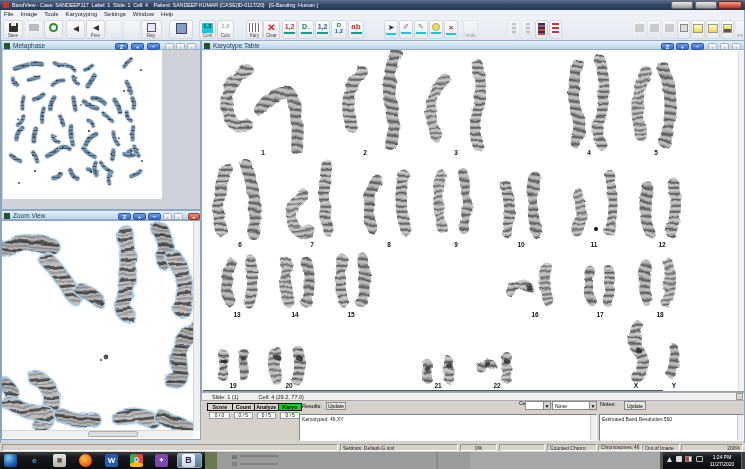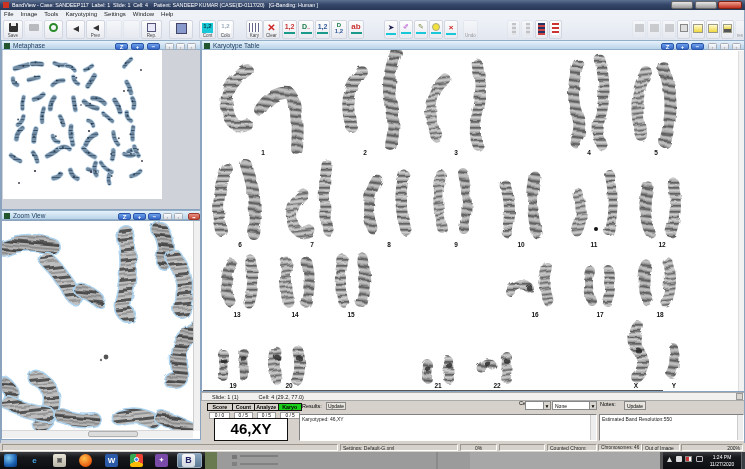--- a/index.html
+++ b/index.html
@@ -609,21 +609,20 @@
       </div>
     <div style="flex:1">
         <div style="margin:1px 2px 0;background:#fff;border:1px solid #999;font-size:4.8px;text-align:center;line-height:5px">0 / 5</div>
       </div>
     <div style="flex:1">
         <div style="margin:1px 2px 0;background:#fff;border:1px solid #999;font-size:4.8px;text-align:center;line-height:5px">0 / 5</div>
       </div>
   </div>
   <div class="abs" style="left:101px;top:2px;font-size:5.5px">Results:</div>
   <div class="abs" style="left:125px;top:1px;width:20px;height:8px;background:#e8e5df;border:1px solid #888;font-size:5px;text-align:center;line-height:7px">Update</div>
-  <div class="abs" style="left:13px;top:17px;width:74px;height:23px;background:#fff;border:1.5px solid #111;font-size:15px;font-weight:bold;text-align:center;line-height:20px;font-family:'Liberation Sans',sans-serif">46,XY</div>
   <div class="abs sunk" style="left:98px;top:13px;width:298px;height:27px;font-size:5px;padding:1px 2px;color:#222">Karyotyped: 46,XY
     <span style="position:absolute;right:0;top:0;width:6px;height:100%;background:#eee;border-left:1px solid #ccc"></span>
   </div>
   <div class="abs" style="left:318px;top:-1px;font-size:5.5px">Cell</div>
   <div class="abs white" style="left:324px;top:0;width:26px;height:9px;border:1px solid #888">
       <span style="position:absolute;right:0;top:0;width:7px;height:100%;background:#d8d5cf;border-left:1px solid #888;font-size:5px;text-align:center;line-height:8px">▼</span>
     </div>
   <div class="abs white" style="left:351px;top:0;width:45px;height:9px;border:1px solid #888;font-size:5px;line-height:8px;padding-left:2px">None<span style="position:absolute;right:0;top:0;width:7px;height:100%;background:#d8d5cf;border-left:1px solid #888;font-size:5px;text-align:center;line-height:8px">▼</span></div>
   <div class="abs" style="left:399px;top:0;font-size:5.5px">Notes:</div>
   <div class="abs" style="left:423px;top:0;width:22px;height:9px;background:#e8e5df;border:1px solid #888;font-size:5px;text-align:center;line-height:8px">Update</div>

